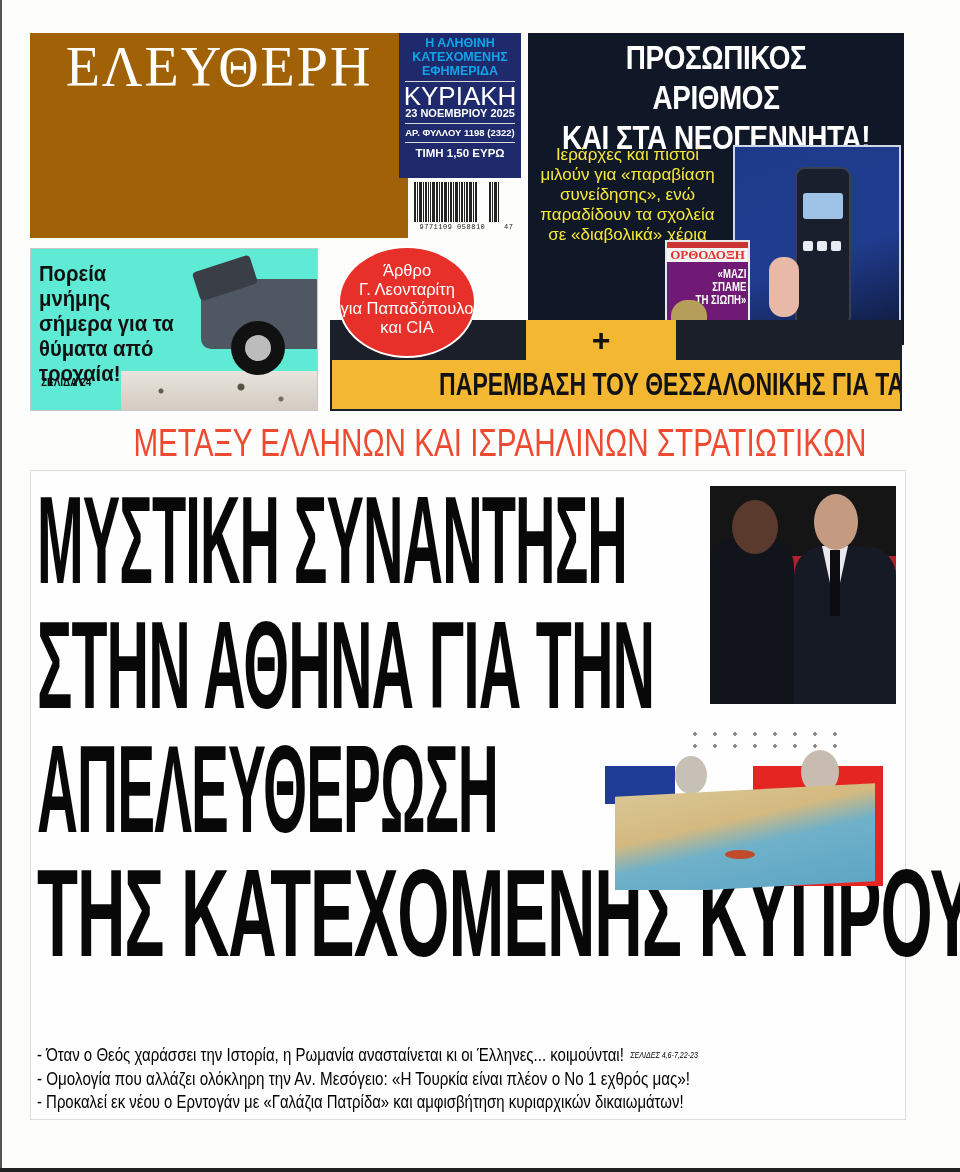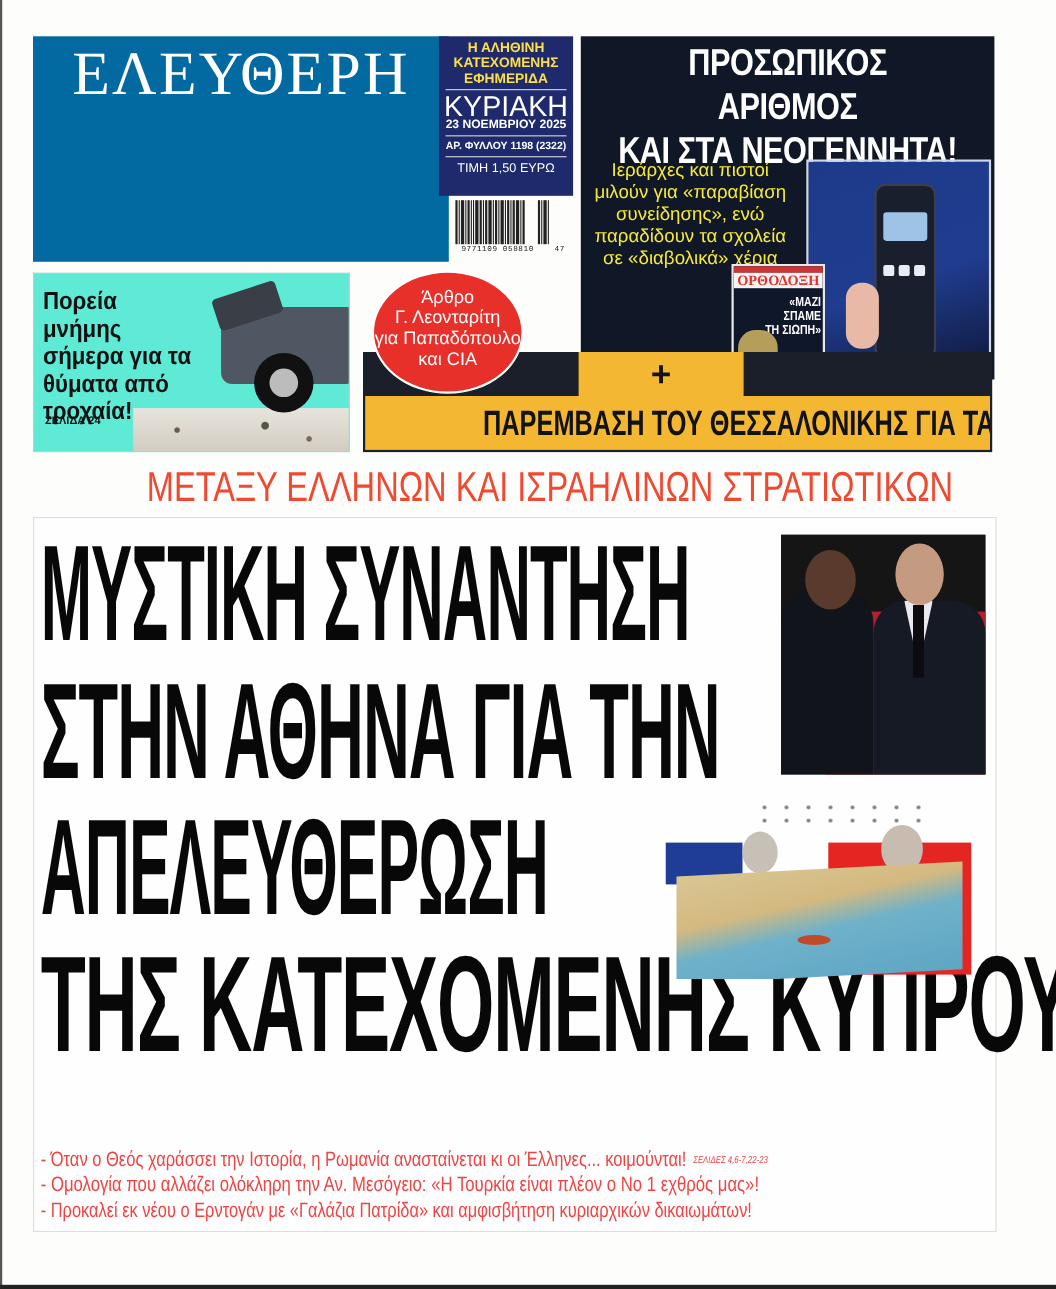--- a/index.html
+++ b/index.html
@@ -2,48 +2,48 @@
 <html><head>
 <meta charset="utf-8">
 <style>
   * { box-sizing: border-box; margin: 0; padding: 0; }
   html, body { width: 960px; height: 1172px; background: #fdfdfb; overflow: hidden; }
   body { font-family: "Liberation Sans", sans-serif; position: relative; }
   .frame-edge { position: absolute; left: 0; right: 0; bottom: 0; height: 4px; background: #222; }
   .frame-left { position: absolute; left: 0; top: 0; bottom: 0; width: 2px; background: #555; }
 
   
-  .masthead { position: absolute; left: 30px; top: 33px; width: 378px; height: 205px; background: #0369a1; overflow: hidden; }
+  .masthead { position: absolute; left: 30px; top: 33px; width: 378px; height: 205px; background: #a16207; overflow: hidden; }
   .masthead .eleftheri { position: absolute; left: 0; right: 0; top: 4px; text-align: center; color: #ffffff; font-family: "Liberation Serif", serif; font-size: 56px; letter-spacing: 2px; line-height: 60px; }
   .masthead .ora { position: absolute; left: 6px; right: 0; top: 60px; text-align: center; color: #f7f02a; font-family: "Liberation Serif", serif; font-size: 168px; line-height: 150px; letter-spacing: 4px; }
 
   .infobox { position: absolute; left: 399px; top: 33px; width: 122px; height: 145px; background: #1e2a6b; text-align: center; color: #fff; padding: 3px 4px; }
-  .infobox .tag { color: #fde047; font-size: 12.5px; font-weight: bold; line-height: 14px; }
+  .infobox .tag { color: #0ea5e9; font-size: 12.5px; font-weight: bold; line-height: 14px; }
   .infobox .sep { height: 1px; background: #d9d9d9; margin: 3px 2px; }
   .infobox .day { font-size: 26px; line-height: 22px; }
   .infobox .date { font-size: 11px; font-weight: bold; line-height: 13px; }
   .infobox .issue { font-size: 9.5px; line-height: 12px; font-weight: bold; }
-  .infobox .price { font-size: 11.5px; font-weight: normal; line-height: 15px; }
+  .infobox .price { font-size: 11.5px; font-weight: bold; line-height: 15px; }
 
   .barcode { position: absolute; left: 414px; top: 182px; width: 105px; height: 56px; }
   .barcode .bars { display: flex; height: 40px; gap: 1px; }
   .barcode .bars span { background: #222; display: block; height: 100%; }
   .barcode .num { font-size: 7px; color: #222; letter-spacing: 0.5px; margin-top: 1px; font-family: "Liberation Mono", monospace; text-align: center; }
 
   
   .promo { position: absolute; left: 528px; top: 33px; width: 376px; height: 312px; background: #101828; }
   .promo .headline { position: absolute; left: 0; right: 0; top: 4px; text-align: center; color: #fff; font-family: "Liberation Sans", sans-serif; font-weight: bold; font-size: 34px; line-height: 40px; transform: scaleX(0.82); transform-origin: center top; letter-spacing: -0.5px; }
   .promo .desc { position: absolute; left: 12px; top: 112px; width: 175px; color: #f7e93a; font-size: 17px; line-height: 20px; text-align: center; }
   .phone-photo { position: absolute; left: 205px; top: 112px; width: 168px; height: 202px; background: linear-gradient(160deg, #1d3a8a 0%, #203c8f 55%, #0d1633 100%); border: 2px solid #cfd7ea; }
   .phone { position: absolute; left: 60px; top: 20px; width: 56px; height: 160px; background: #1a1f2e; border-radius: 10px; border: 2px solid #3a3f4d; }
   .phone .screen-card { position: absolute; left: 6px; top: 24px; width: 40px; height: 26px; background: #9fc3e6; border-radius: 3px; }
   .phone .icons { position: absolute; left: 6px; top: 72px; display: flex; gap: 4px; }
   .phone .icons i { width: 10px; height: 10px; background: #e8edf5; border-radius: 2px; display: block; }
   .hand { position: absolute; left: 34px; top: 110px; width: 30px; height: 60px; background: #e9b9a8; border-radius: 14px; }
-  .mag { position: absolute; left: 665px; top: 240px; width: 85px; height: 113px; background: #0f172a; border: 2px solid #e9e9e9; overflow: hidden; }
+  .mag { position: absolute; left: 665px; top: 240px; width: 85px; height: 113px; background: #701a75; border: 2px solid #e9e9e9; overflow: hidden; }
   .mag .mag-top { height: 6px; background: #c33; }
   .mag .mag-title { color: #e3322b; font-weight: bold; font-size: 13px; text-align: center; font-family: "Liberation Serif", serif; line-height: 14px; background: #f4f4f4; }
   .mag .mag-quote { color: #fff; font-weight: bold; font-size: 12px; line-height: 13px; text-align: right; padding: 6px 2px 0 0; transform: scaleX(0.8); transform-origin: right top; }
   .mag .mag-fig { position: absolute; left: 4px; top: 58px; width: 36px; height: 52px; background: #b59e5a; border-radius: 16px 16px 2px 2px; }
 
   .enthema { position: absolute; left: 330px; top: 320px; width: 572px; height: 91px; background: #1b1f2a; }
   .enthema .plus { position: absolute; left: 196px; top: 0; width: 150px; height: 40px; background: #f3b731; color: #121212; font-weight: bold; font-size: 32px; line-height: 40px; text-align: center; transform-origin: center; }
   .enthema .bar { position: absolute; left: 2px; right: 2px; top: 40px; height: 49px; background: #f3b731; color: #121212; font-weight: bold; font-size: 32px; line-height: 49px; text-align: center; white-space: nowrap; overflow: hidden; }
   .enthema .bar span { display: inline-block; transform: scaleX(0.72); transform-origin: center; }
 
@@ -83,21 +83,21 @@
 
   .photo-map { position: absolute; left: 605px; top: 728px; width: 290px; height: 162px; overflow: hidden; }
   .photo-map .flag-blue { position: absolute; left: 0; top: 38px; width: 70px; height: 38px; background: #1f3c96; }
   .photo-map .flag-red { position: absolute; left: 148px; top: 38px; width: 130px; height: 120px; background: #e52521; }
   .photo-map .map { position: absolute; left: 10px; top: 62px; width: 260px; height: 98px; background: linear-gradient(170deg, #d8c693 0%, #d4b980 35%, #6fb1c9 55%, #5ea6c4 100%); transform: skewY(-3deg); }
   .photo-map .cyprus { position: absolute; left: 120px; top: 122px; width: 30px; height: 9px; background: #c04a2a; border-radius: 50%; }
   .photo-map .head1 { position: absolute; left: 70px; top: 28px; width: 32px; height: 38px; background: #c7c0b6; border-radius: 50%; }
   .photo-map .head2 { position: absolute; left: 196px; top: 22px; width: 38px; height: 44px; background: #c8bcb0; border-radius: 50%; }
   .photo-map .dots { position: absolute; left: 80px; top: 0; width: 160px; height: 26px; background: radial-gradient(circle, #333 1.5px, transparent 2px) 0 0/20px 12px; opacity: 0.6; }
 
-  .bullets { position: absolute; left: 37px; top: 1043px; width: 870px; color: #ef4444; font-size: 19px; line-height: 23px; }
+  .bullets { position: absolute; left: 37px; top: 1043px; width: 870px; color: #000000; font-size: 19px; line-height: 23px; }
   .bullets .line { white-space: nowrap; transform-origin: left top; }
   .bullets .l1 { transform: scaleX(0.79); }
   .bullets .l2 { transform: scaleX(0.80); }
   .bullets .l3 { transform: scaleX(0.785); }
   .bullets .pages { font-size: 9px; font-style: italic; margin-left: 8px; vertical-align: middle; }
 </style>
 </head>
 <body>
 
 <div class="frame-left"></div>

